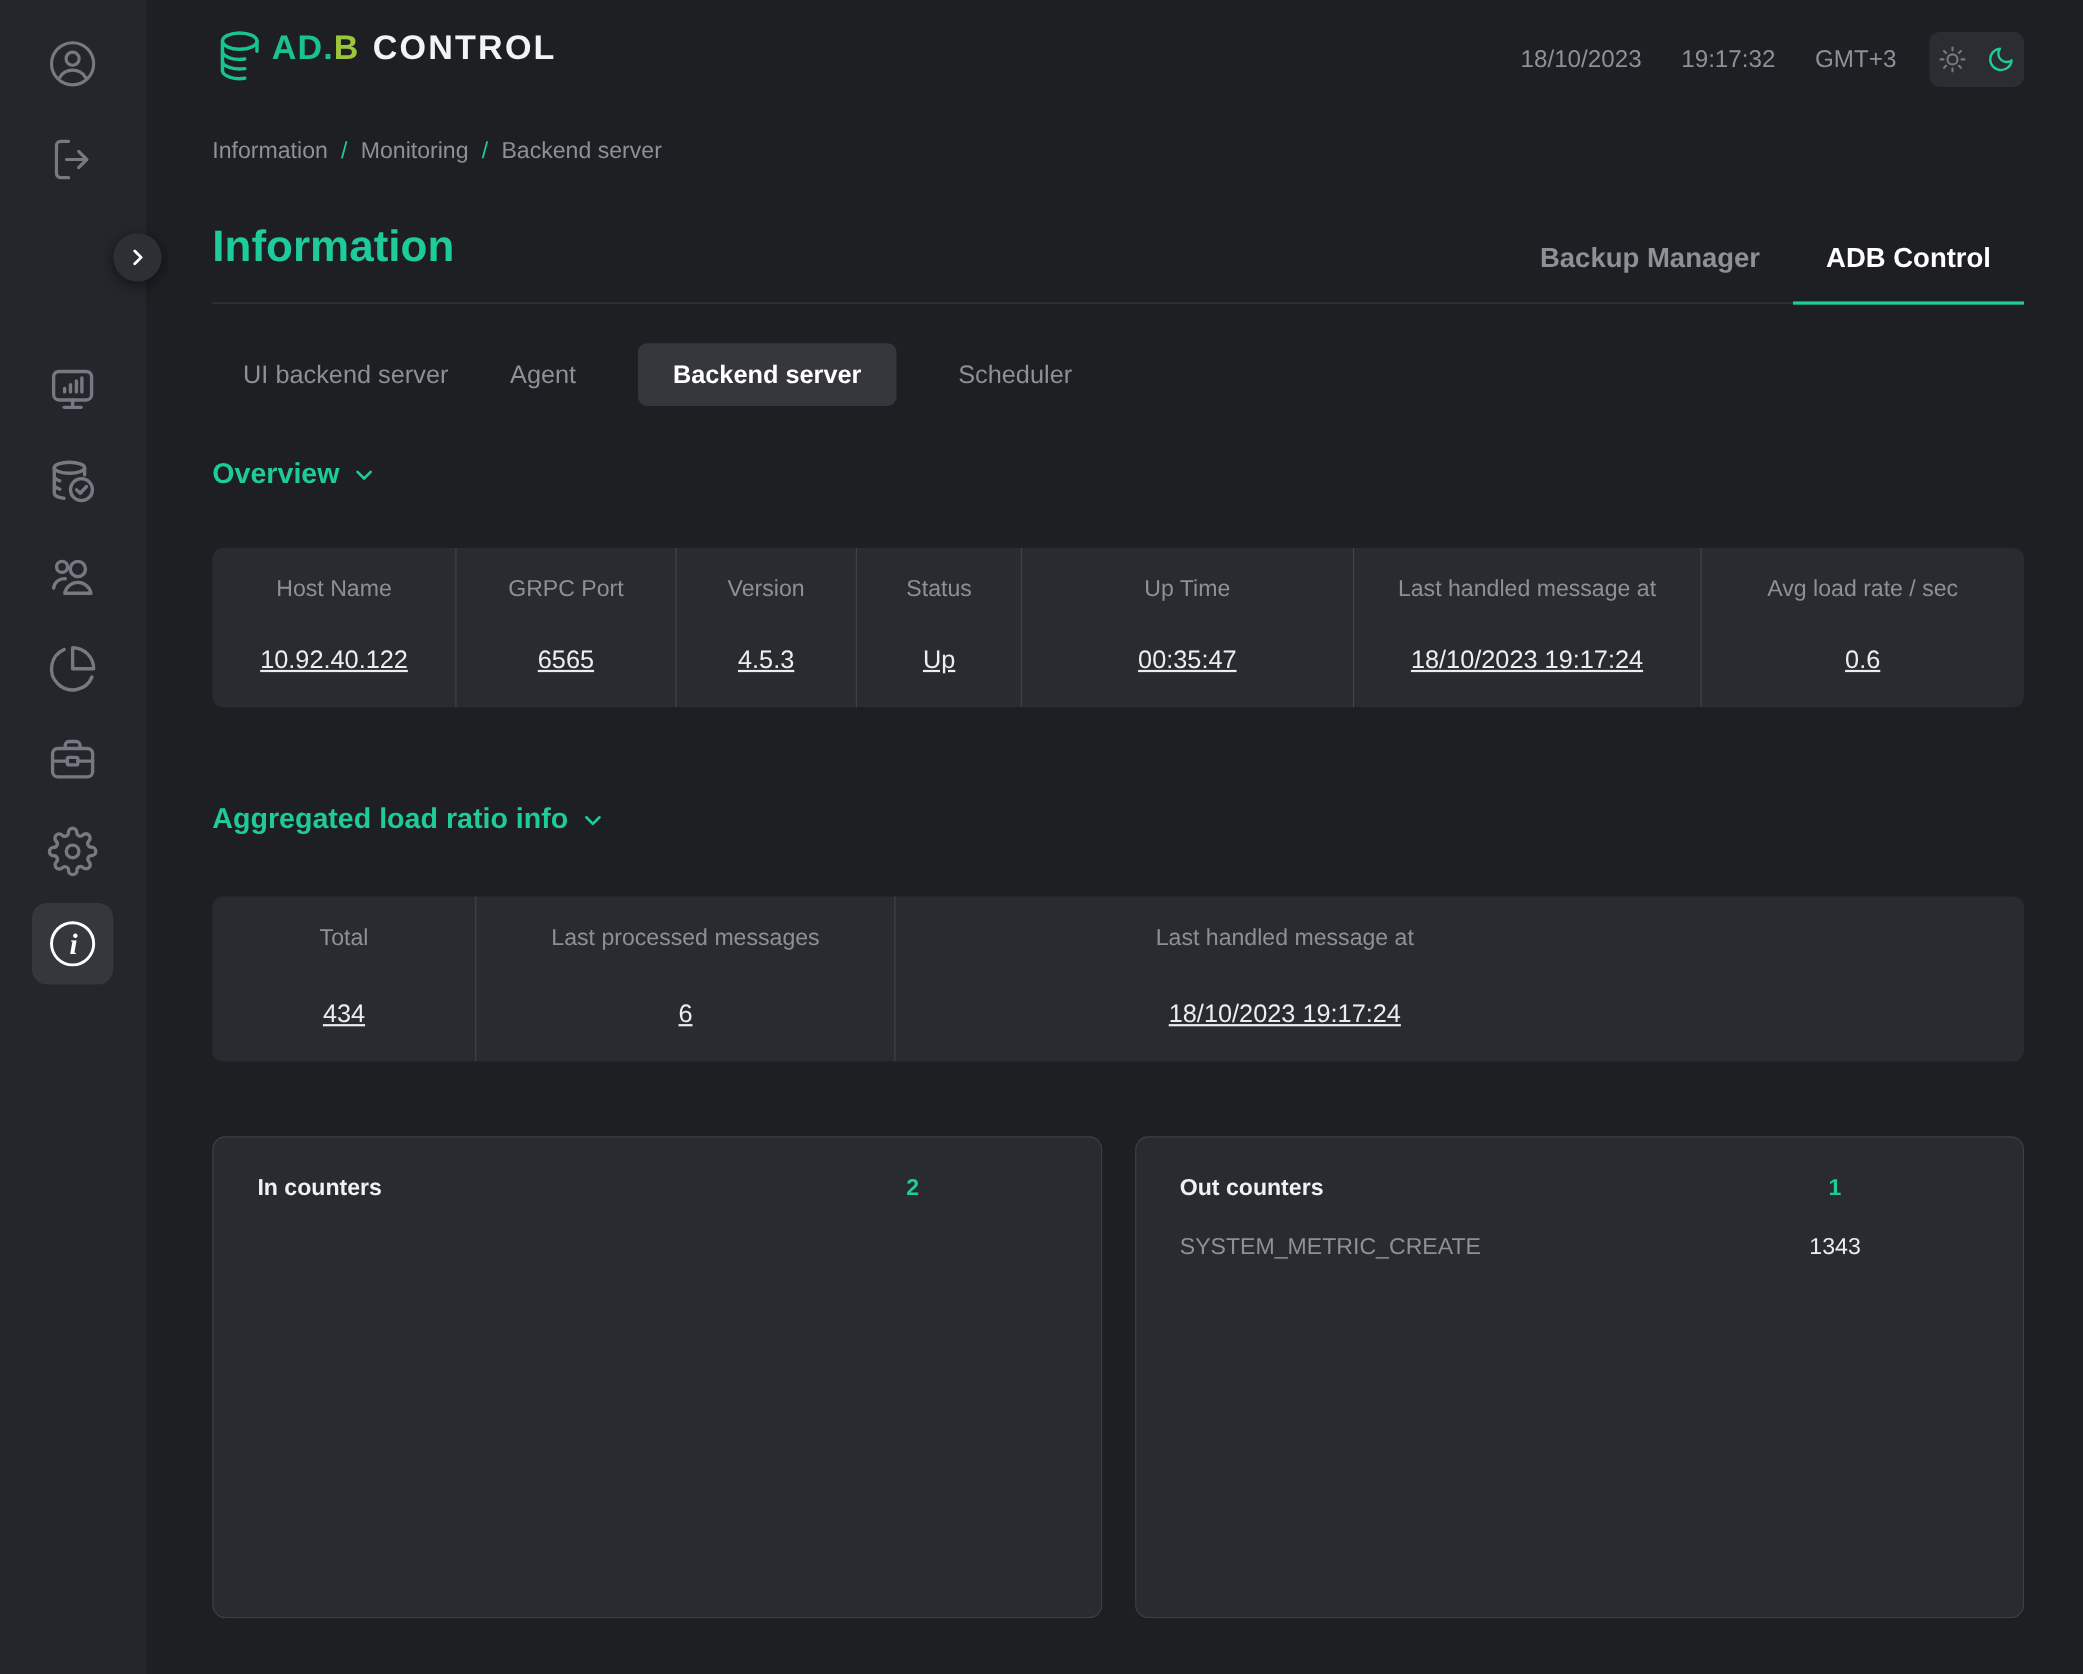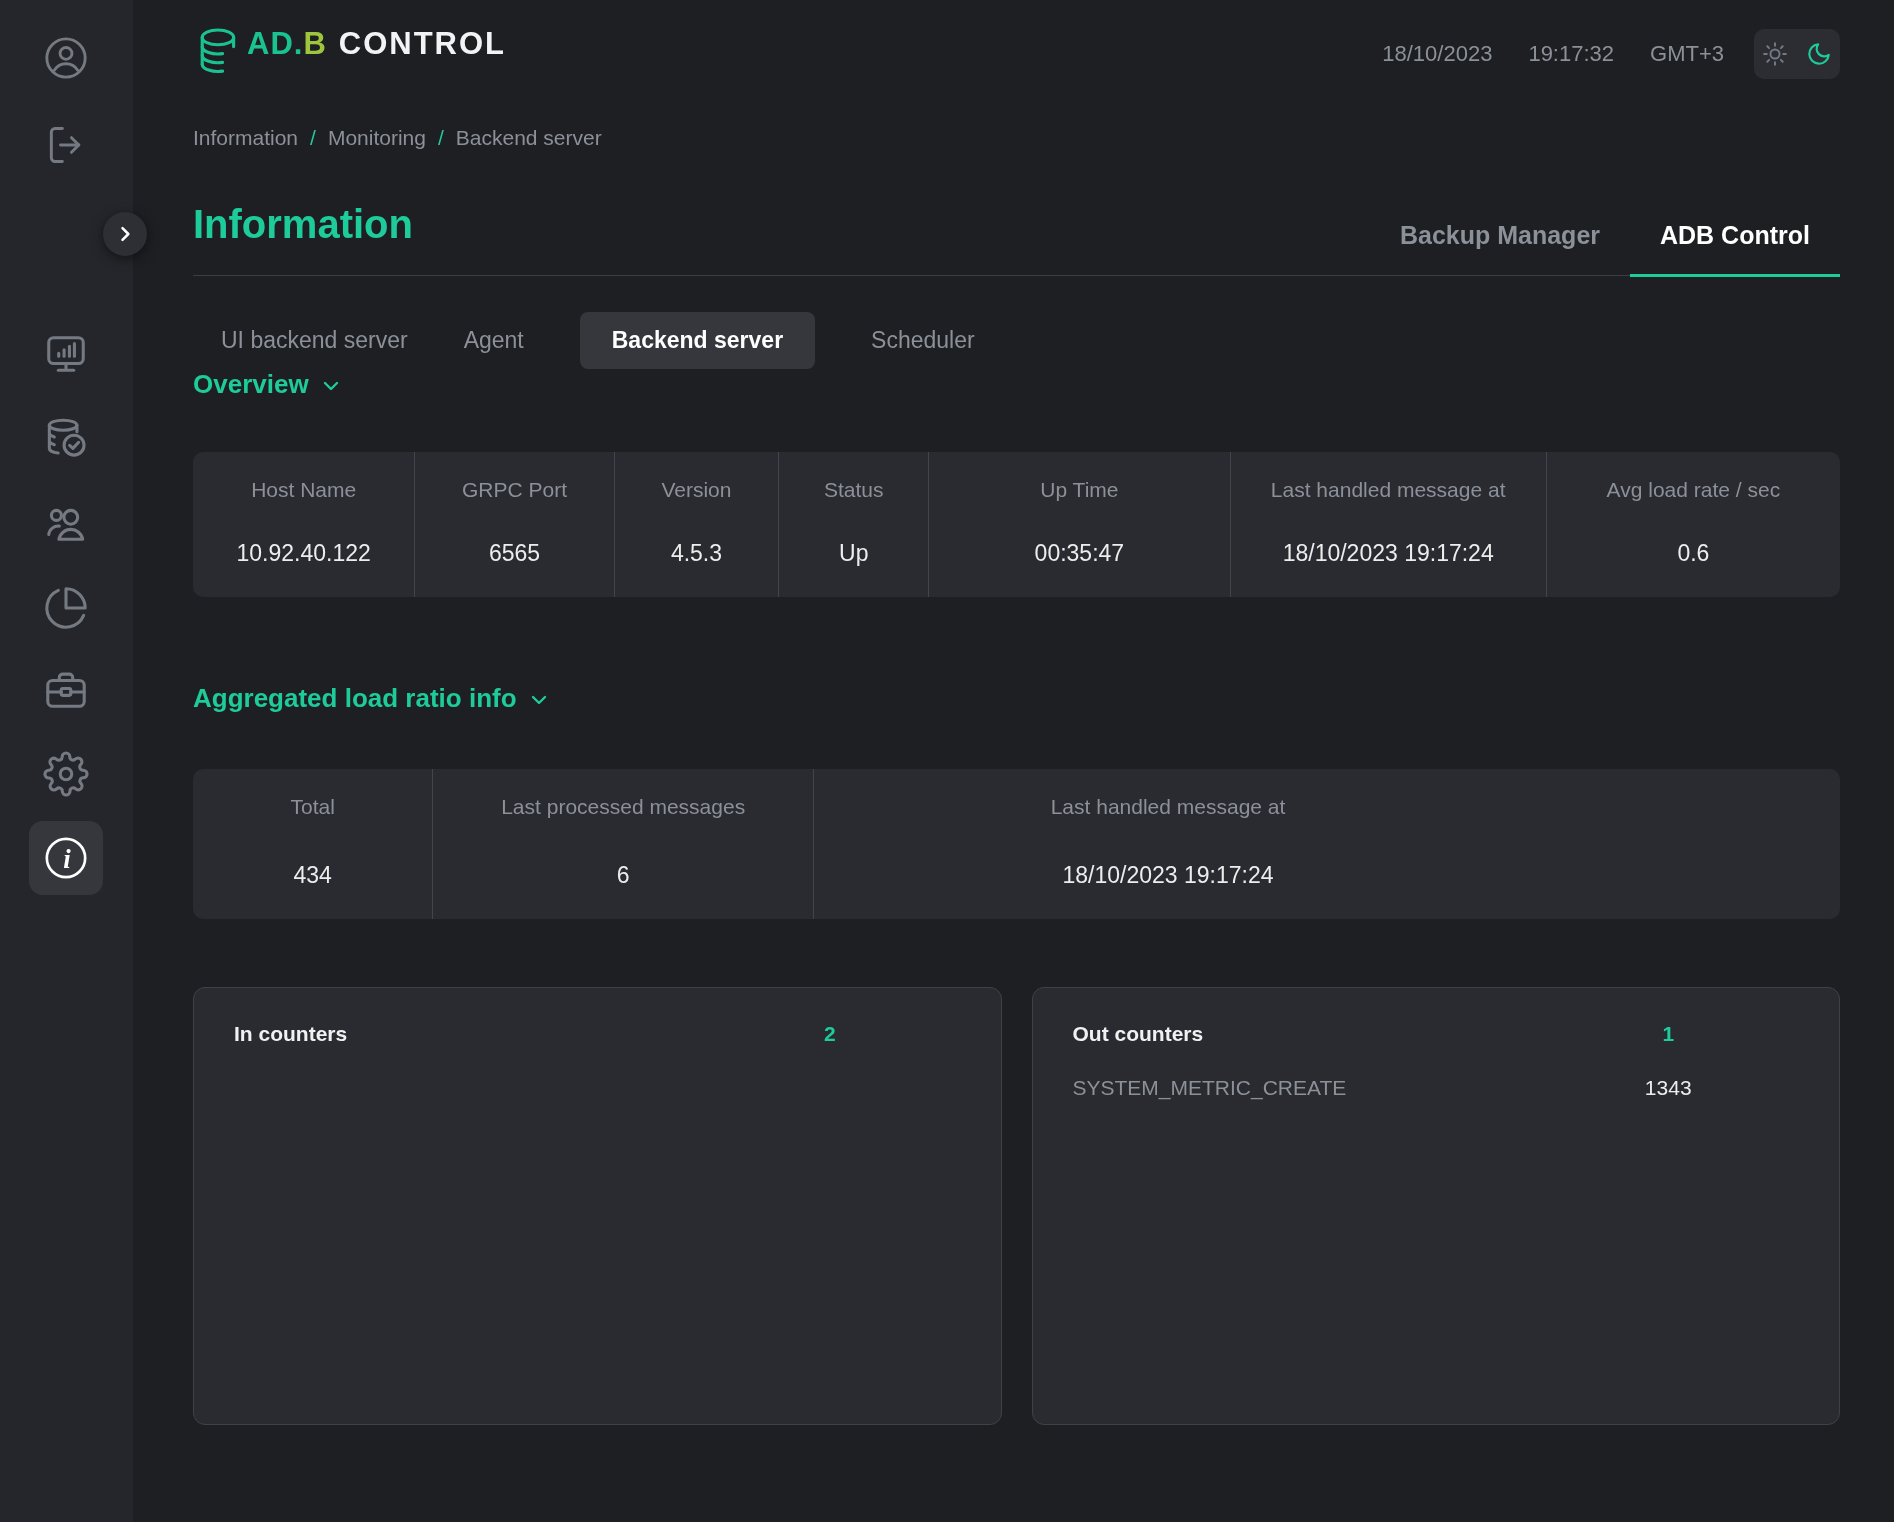--- a/index.html
+++ b/index.html
@@ -59,33 +59,33 @@
          margin-bottom:-2px; cursor:pointer; }
   .tab.active { color:#ffffff; border-bottom:3px solid #1ecb9b; }
 
   .subtabs { margin-top:36px; display:flex; align-items:center; gap:56px; padding-left:28px; }
   .subtab { font-size:23px; color:#8b9099; font-weight:500; cursor:pointer; }
   .subtab.active { background:#35373d; color:#ffffff; font-weight:700;
                    padding:0 32px; height:57px; line-height:57px; border-radius:8px; }
 
   .section-title { color:#1ecb9b; font-size:26px; font-weight:700;
                    display:flex; align-items:center; gap:10px; cursor:pointer; width:max-content; }
-  .st-overview { }
+  .st-overview { margin-top:46px; }
   .st-agg { margin-top:86px; }
   .section-title svg { margin-top:3px; }
 
   .info-table { background:#2a2b30; border-radius:10px; display:flex; }
   .t-overview { margin-top:52px; height:145px; }
   .t-agg      { margin-top:55px; height:150px; }
   .cell { padding:26px 10px 30px; display:flex; flex-direction:column;
           justify-content:space-between; align-items:center; text-align:right;
           border-right:1px solid rgba(110,118,130,.35); }
   .cell:last-of-type { border-right:none; }
   .cell .th { color:#8b9099; font-size:21px; }
-  .cell .td { color:#eceded; font-size:23px; }
+  .cell .td { color:#eceded; font-size:23px;text-decoration:underline; }
   .t-overview div.cell:nth-of-type(1){width:13.5%} .t-overview div.cell:nth-of-type(2){width:12.1%}
   .t-overview div.cell:nth-of-type(3){width:10%}   .t-overview div.cell:nth-of-type(4){width:9.1%}
   .t-overview div.cell:nth-of-type(5){width:18.3%} .t-overview div.cell:nth-of-type(6){width:19.2%}
   .t-overview div.cell:nth-of-type(7){width:17.8%}
   .t-agg div.cell:nth-of-type(1){width:14.6%} .t-agg div.cell:nth-of-type(2){width:23.1%}
   .t-agg div.cell:nth-of-type(3){width:43%}   .t-agg div.cell:nth-of-type(4){width:19.3%}
 
   .cards { margin-top:68px; display:flex; gap:30px; }
   .card { flex:1; height:438px; background:#2a2b30; border:1px solid #3e4149;
           border-radius:12px; padding:30px 40px; }

